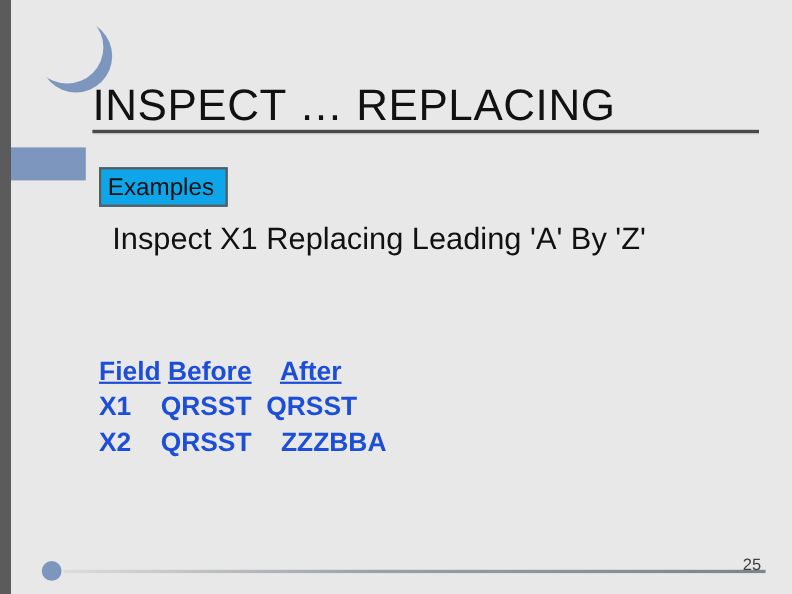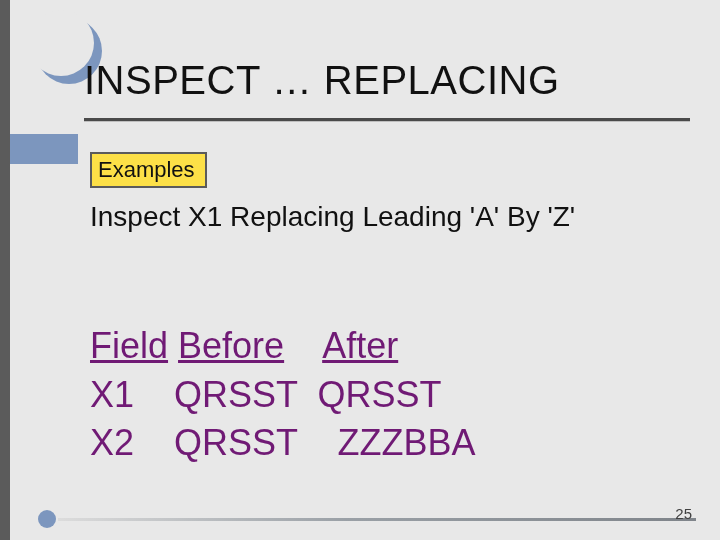--- a/index.html
+++ b/index.html
@@ -31,21 +31,21 @@
   .logo-front {
     position: absolute;
     left: 0; top: 0;
     width: 66px; height: 66px;
     border-radius: 50%;
     background: #e8e8e8;
   }
   .title {
     position: absolute;
     left: 84px;
-    top: 58px;
+    top: 74px;
     font-size: 40px;
     font-weight: 400;
     color: #111;
     letter-spacing: 0.5px;
   }
   .title-underline-dark {
     position: absolute;
     left: 84px; right: 30px;
     top: 118px;
     height: 3px;
@@ -74,37 +74,38 @@
     background: #7c96be;
   }
   .examples-box {
     position: absolute;
     left: 90px;
     top: 152px;
     border: 2px solid #5b5b5b;
     padding: 3px 10px 3px 6px;
     font-size: 22px;
     color: #111;
-    background: #fde047;
+    background: #0ea5e9;
   }
   .code-lines {
     position: absolute;
-    left: 90px;
+    left: 102px;
     top: 198px;
     font-size: 28px;
     color: #111;
     line-height: 1.35;
   }
   .table-block {
     position: absolute;
     left: 90px;
     top: 322px;
-    font-size: 36px;
-    color: #701a75;
+    font-size: 24px;
+    color: #1d4ed8;
     line-height: 1.35;
+    font-weight: bold;
   }
   .row { white-space: pre; }
   .hdr .u { text-decoration: underline; }
   .slide-number {
     position: absolute;
     right: 28px;
     bottom: 18px;
     font-size: 15px;
     color: #404040;
   }

